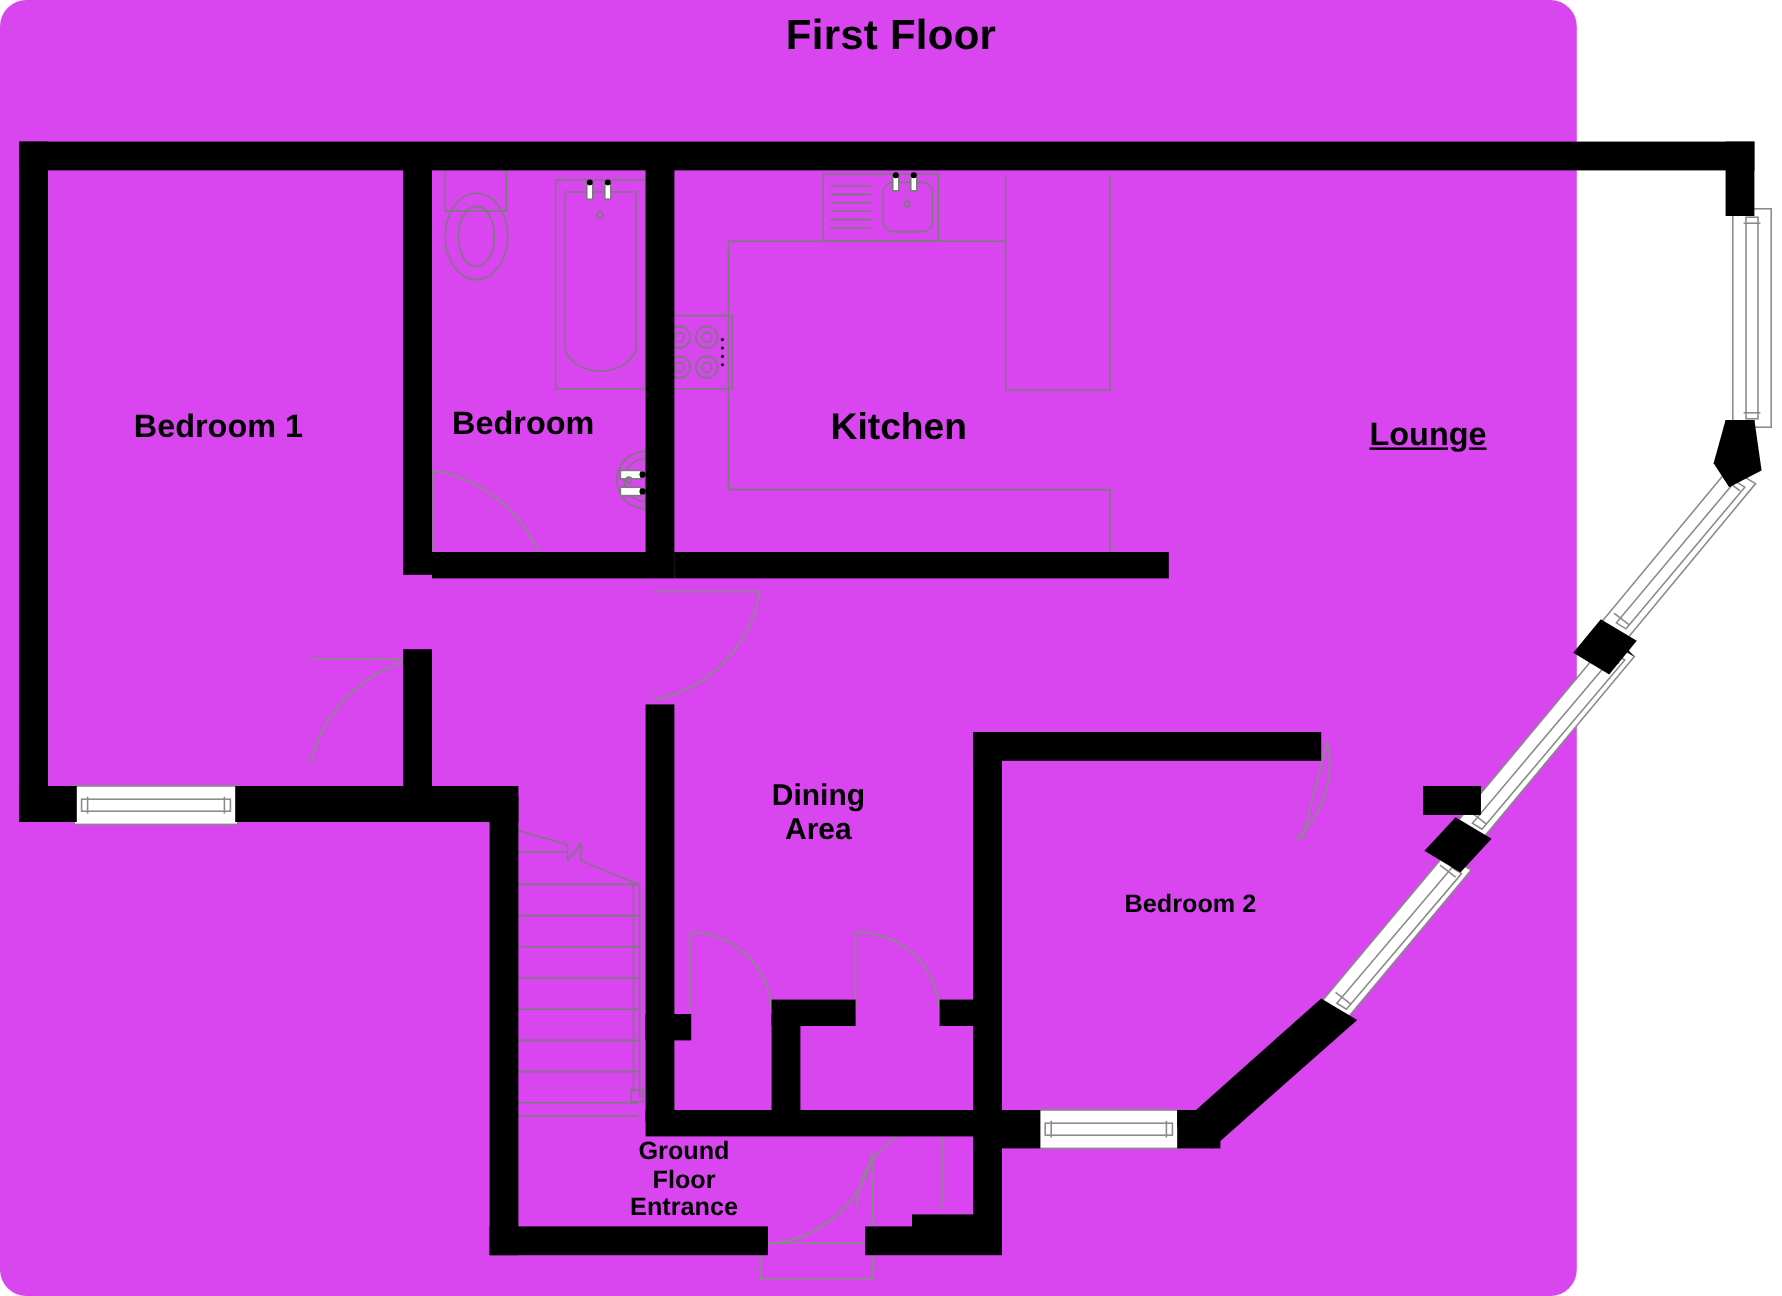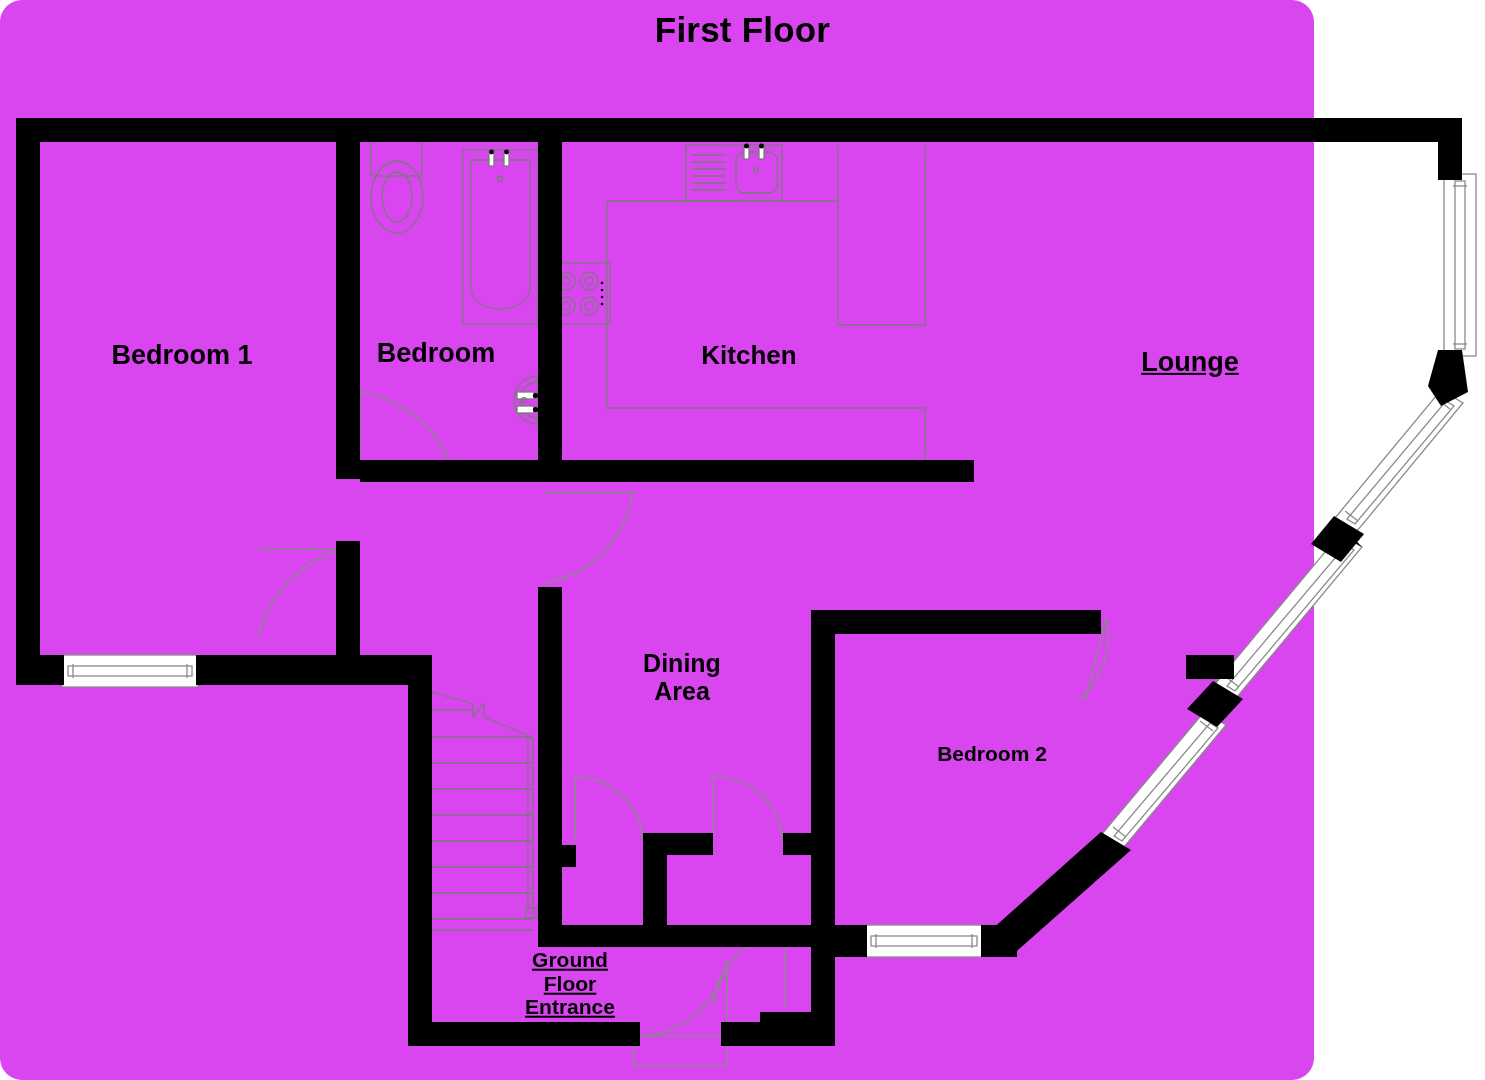--- a/index.html
+++ b/index.html
@@ -297,26 +297,26 @@
       <polygon points="1101,832 1131,850 1010,957 981,939"></polygon>
       <polygon points="1010,957 981,939 981,925 1017,925"></polygon>
 
     </g>
   </svg>
 
   <div class="room-label" style="left:182px; top:355px; font-size:27px;">Bedroom 1</div>
 
   <div class="room-label" style="left:436px; top:353px; font-size:27px;">Bedroom</div>
 
-  <div class="room-label" style="left:749px; top:356px; font-size:26px;">Kitchen</div>
+  <div class="room-label" style="left:749px; top:356px; font-size:31px;">Kitchen</div>
 
   <div class="room-label" style="left:1190px; top:362px; font-size:27px;text-decoration:underline;">Lounge</div>
 
   <div class="room-label" style="left:682px; top:645px; font-size:25px;margin-top:32px;">Dining
 Area</div>
 
   <div class="room-label" style="left:992px; top:754px; font-size:21px;">Bedroom 2</div>
 
-  <div class="room-label" style="left:570px; top:983px; font-size:21px;text-decoration:underline;">Ground
+  <div class="room-label" style="left:570px; top:983px; font-size:21px;">Ground
 Floor
 Entrance</div>
 
 </div>
 
 </body></html>

